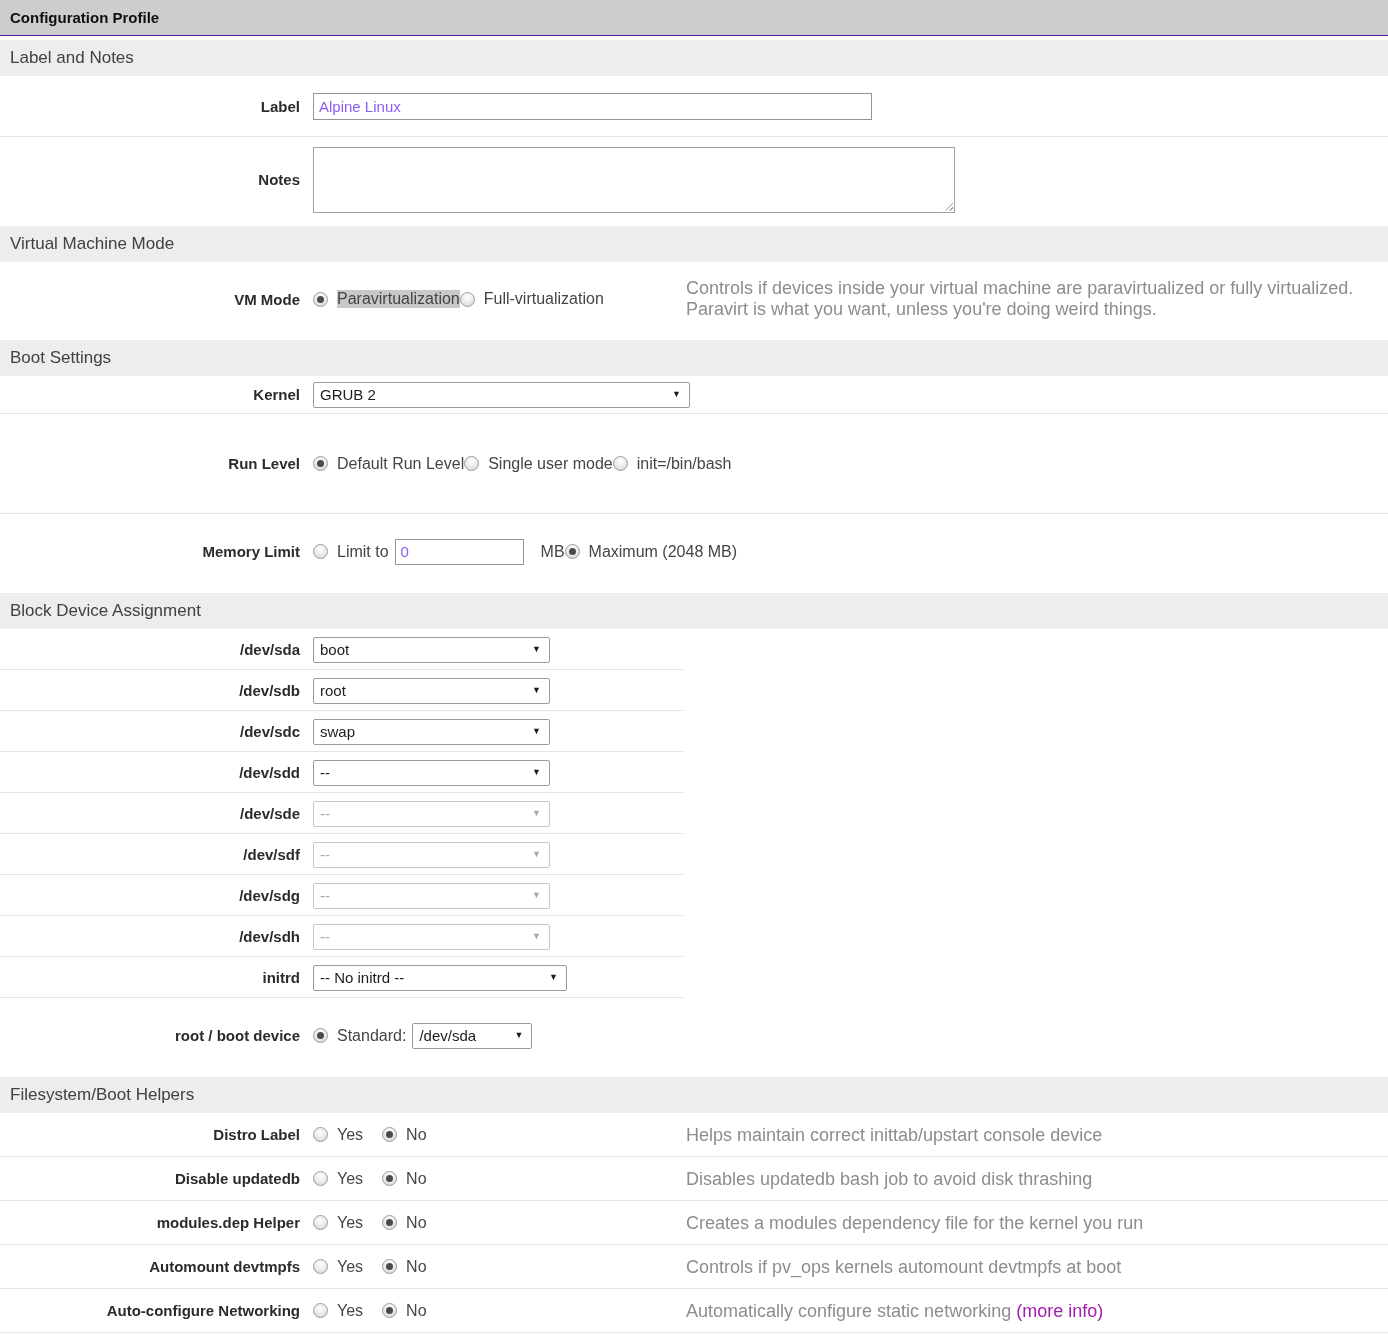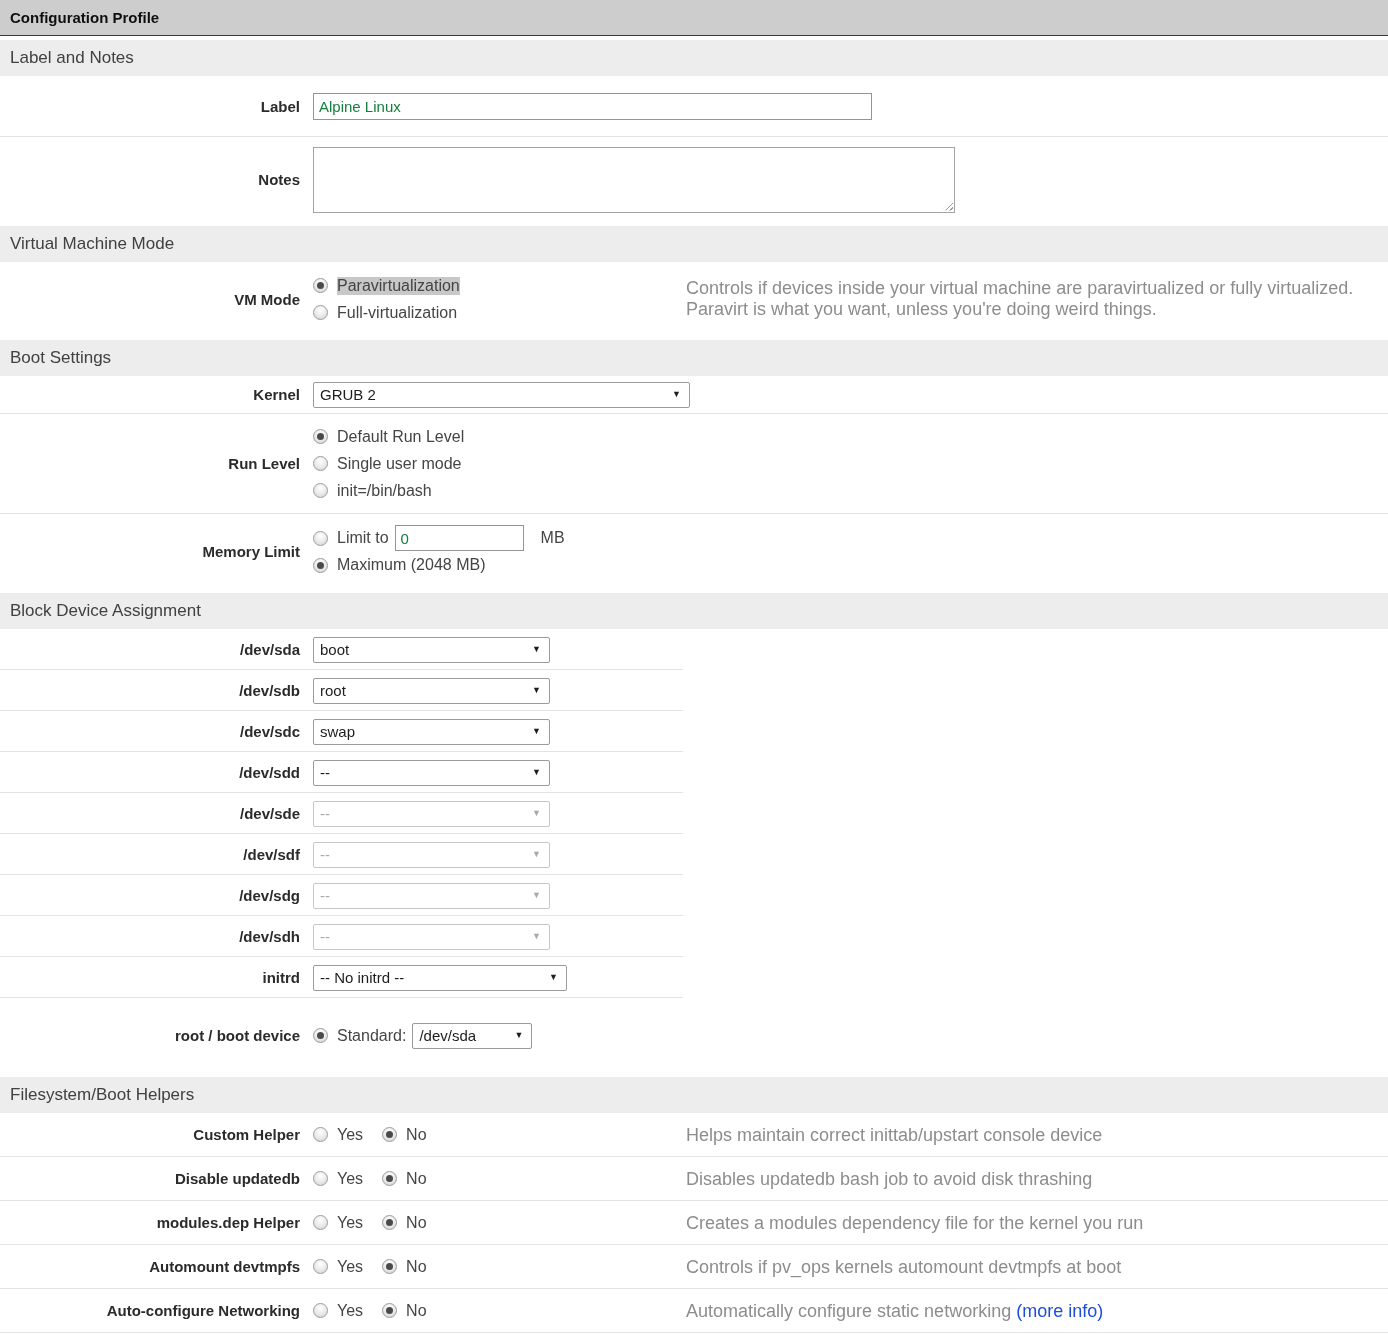--- a/index.html
+++ b/index.html
@@ -15,26 +15,26 @@
     padding-left:10px;box-sizing:border-box;font-size:17px;color:#414141;}
 
   
   .row{display:flex;align-items:center;position:relative;box-sizing:border-box;}
   .bline{border-bottom:1px solid #e3e3e3;}
   .bline-part::after{content:"";position:absolute;left:0;bottom:0;width:683px;height:1px;background:#e3e3e3;}
   .h49{height:61px}.h85{height:85px}.h74{height:74px}.h38{height:38px}.h100{height:100px}
   .h75{height:75px}.h41{height:41px}.h44{height:44px}
 
   .lbl{width:300px;text-align:right;font-weight:bold;font-size:15px;color:#2b2b2b;flex:0 0 300px;}
-  .ctl{margin-left:13px;display:flex;flex-direction:column;justify-content:center;}
+  .ctl{margin-left:13px;display:flex;flex-direction:row;justify-content:center;}
   .ctl-inline{margin-left:13px;display:flex;align-items:center;}
 
   
   .txt{border:1px solid #949494;height:27px;box-sizing:border-box;font-family:"Liberation Sans",sans-serif;
-    font-size:15px;color:#15803d;padding:0 5px;background:#fff;border-radius:0;outline:none;}
+    font-size:15px;color:#8b5cf6;padding:0 5px;background:#fff;border-radius:0;outline:none;}
   .w559{width:559px}.w129{width:129px;height:26px}.w215{width:215px}
 
   
   .ta-wrap{position:relative;display:inline-block;}
   textarea.notes{width:642px;height:66px;border:1px solid #a3a3a3;box-sizing:border-box;resize:none;
     font-family:"Liberation Sans",sans-serif;font-size:15px;color:#1d1d1d;padding:3px 5px;outline:none;display:block;}
   .resize-handle{position:absolute;right:2px;bottom:2px;width:11px;height:11px;pointer-events:none;
     background:repeating-linear-gradient(-45deg,transparent,transparent 2px,#9a9a9a 2px,#9a9a9a 3px);
     clip-path:polygon(100% 0,100% 100%,0 100%);}
 
@@ -52,21 +52,21 @@
     background:radial-gradient(circle at 50% 32%, #ffffff 0%, #e9e9e9 55%, #cfcfcf 100%);
     border:1px solid #9c9c9c;box-sizing:border-box;position:relative;margin-right:9px;}
   .radio.checked::after{content:"";position:absolute;left:3px;top:3px;width:7px;height:7px;border-radius:50%;
     background:#4a4a4a;}
   .rlbl{font-size:16px;color:#454545;}
   .hl{background:#c8c8c8;}
 
   
   .help{position:absolute;left:686px;top:50%;transform:translateY(-50%);font-size:18px;color:#8d8d8d;
     line-height:21px;width:692px;}
-  .help a{color:#1d4ed8;text-decoration:none;cursor:pointer;}
+  .help a{color:#a21caf;text-decoration:none;cursor:pointer;}
 
   .mb-gap{}
   .inline-gap{margin:0 8px 0 6px;}
   .unit{font-size:16px;color:#454545;margin-left:9px;}
   .yes-gap{margin-right:19px;}
 
   .bottom-strip{height:17px;background:#ededed;margin-top:2px;}
 </style>
 </head>
 <body>
@@ -262,21 +262,21 @@
           <span>/dev/sda</span>
           <span class="arrow">▼</span>
         </div>
       </div>
     </div>
   </div>
 
   <div class="sechead">Filesystem/Boot Helpers</div>
 
   <div class="row h44 bline">
-    <div class="lbl">Custom Helper</div>
+    <div class="lbl">Distro Label</div>
     <div class="ctl-inline">
       <span class="radio"></span>
       <span class="rlbl yes-gap">Yes</span>
       <span class="radio checked"></span>
       <span class="rlbl">No</span>
     </div>
     <div class="help">Helps maintain correct inittab/upstart console device</div>
   </div>
 
   <div class="row h44 bline">

